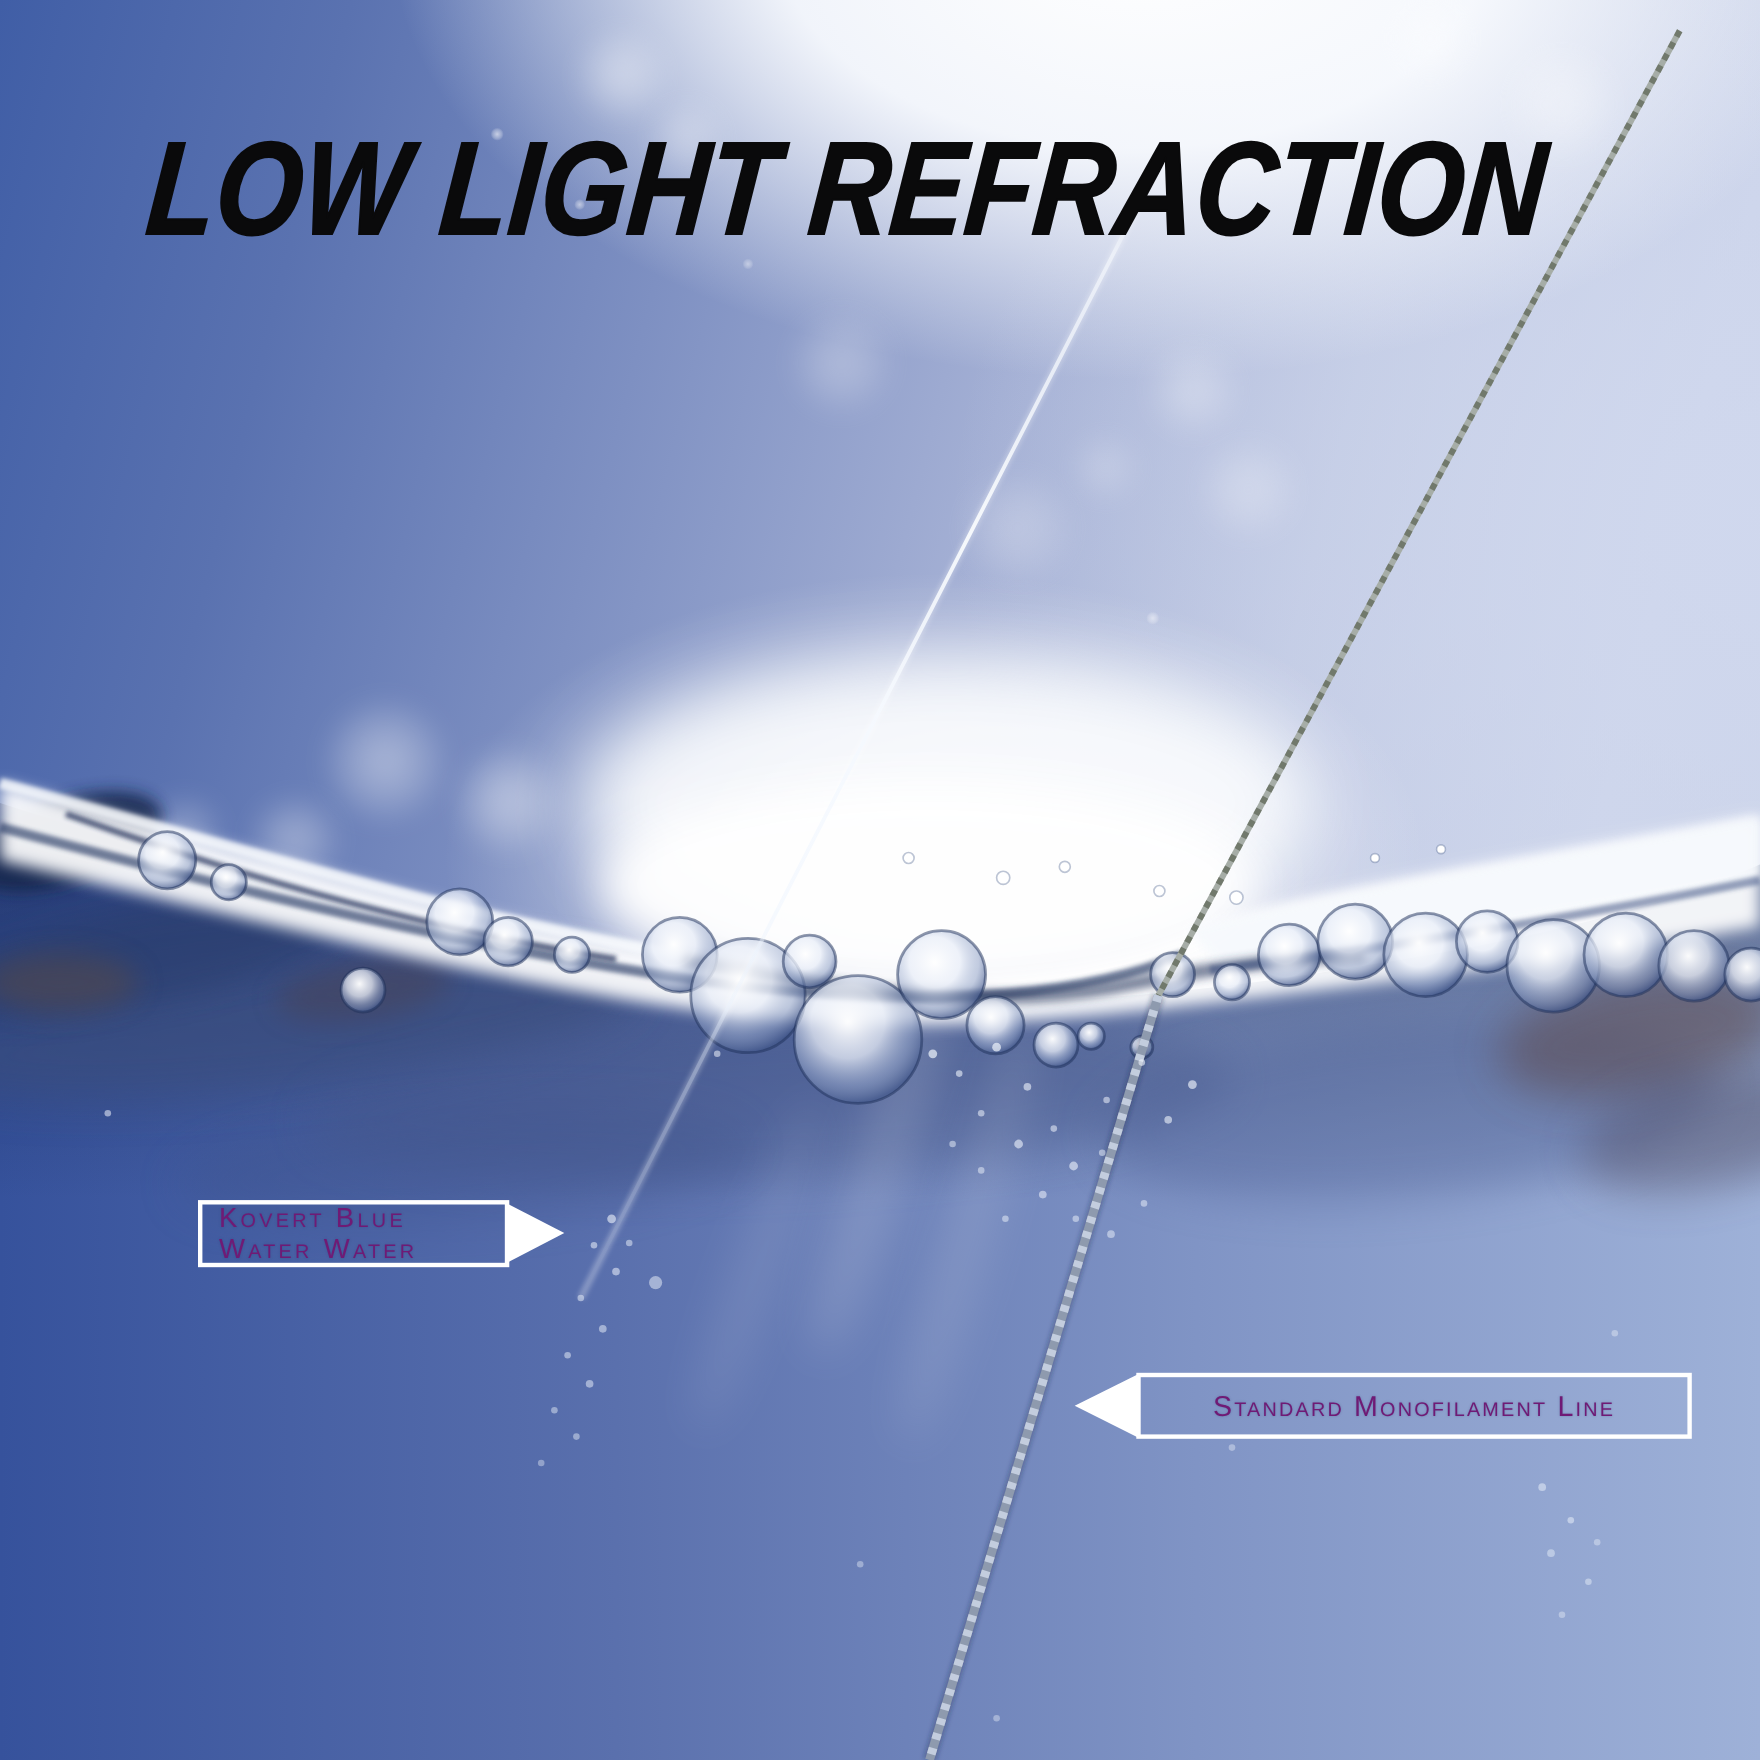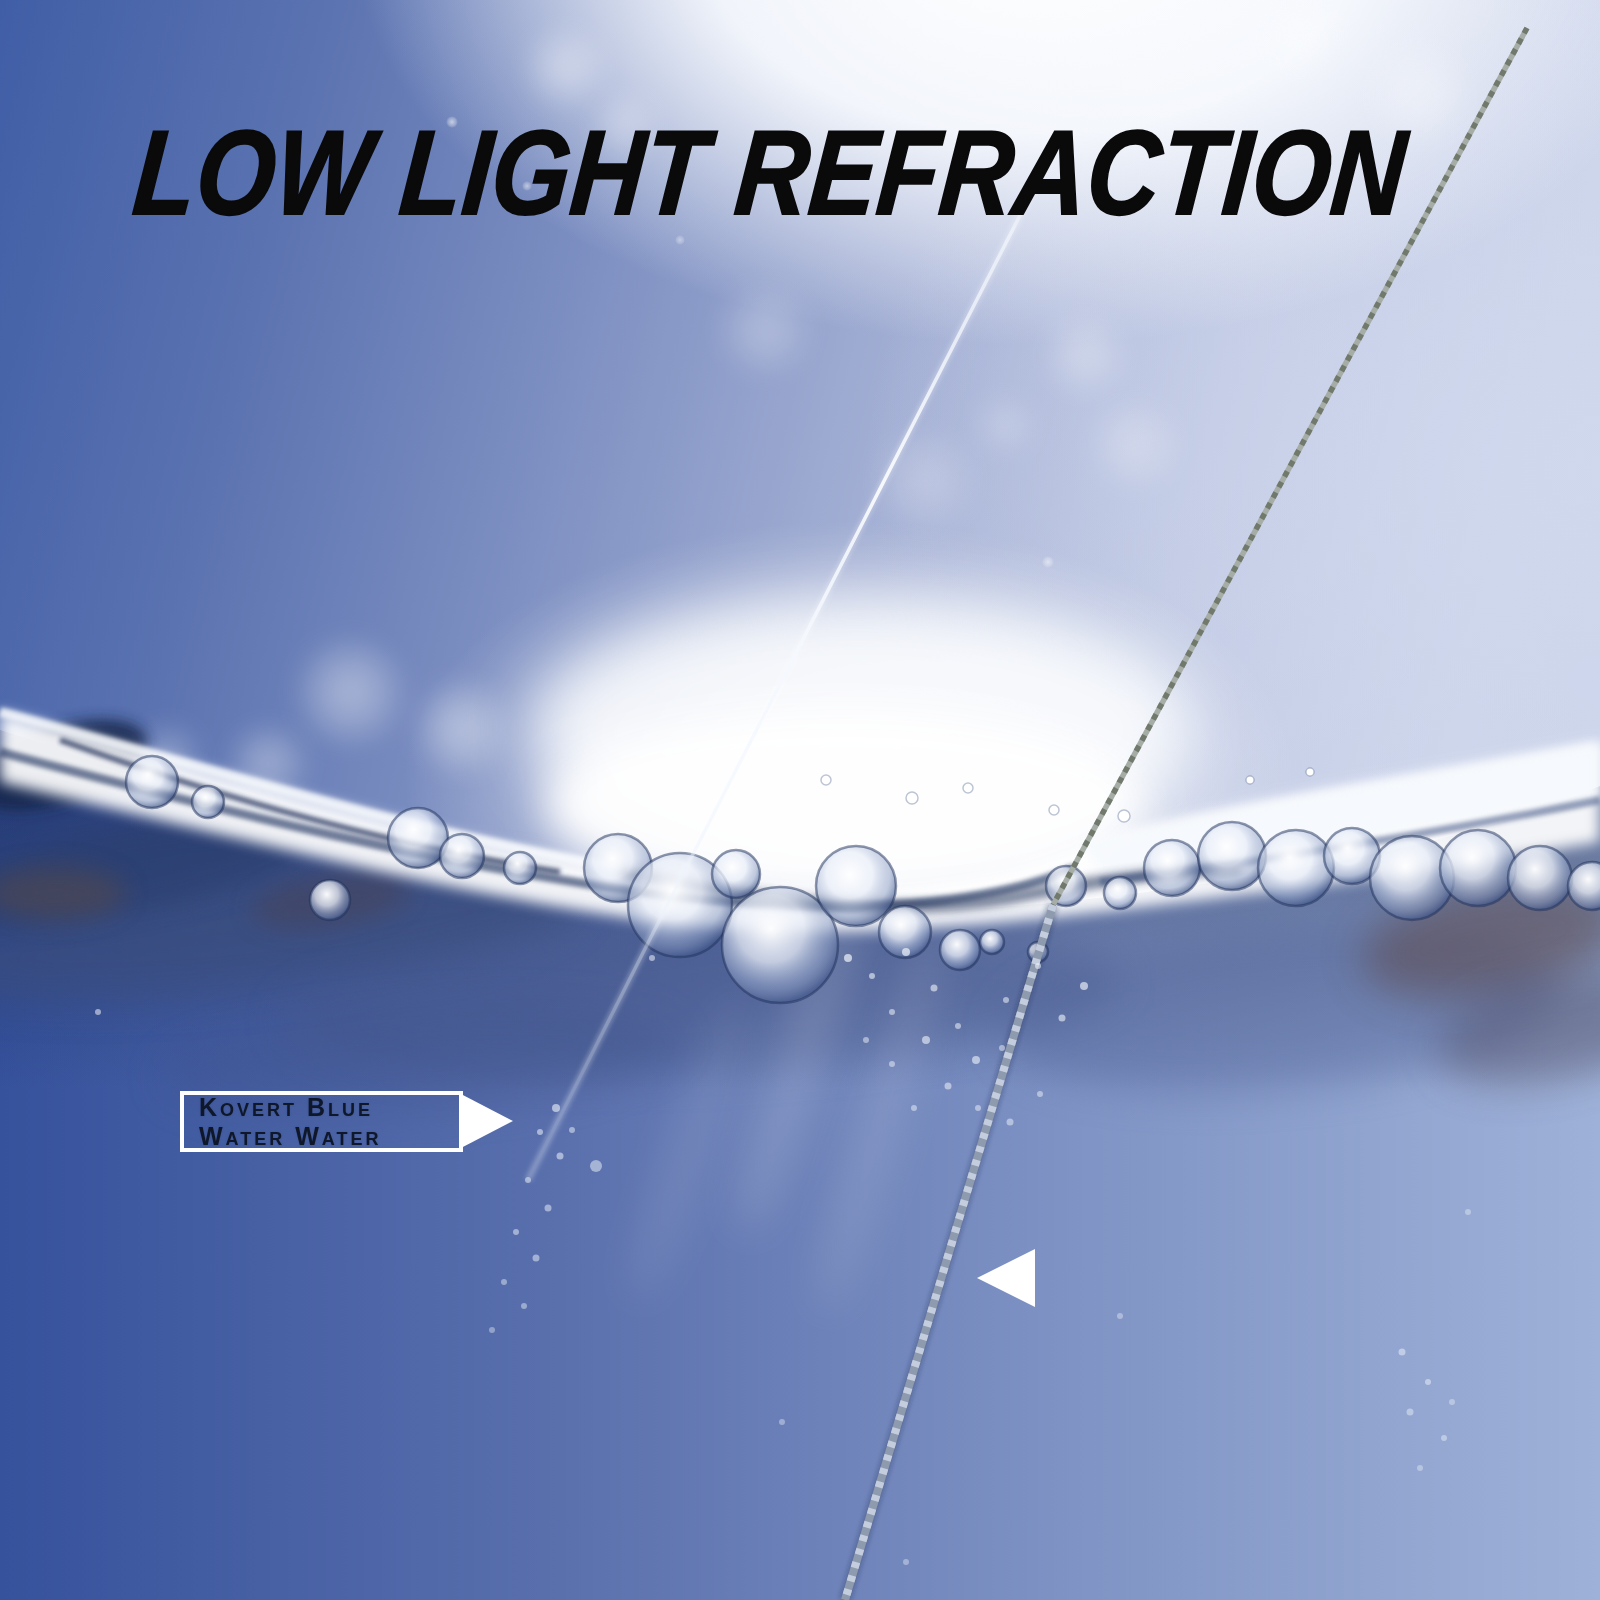--- a/index.html
+++ b/index.html
@@ -11,22 +11,22 @@
       radial-gradient(ellipse 900px 540px at 1030px -60px, #ffffff 0%, rgba(250,252,255,.92) 36%, rgba(240,244,250,0) 75%),
       radial-gradient(ellipse 1050px 820px at 1620px 470px, rgba(208,216,238,.95) 0%, rgba(208,216,238,0) 72%),
       linear-gradient(104deg, #405ea6 0%, #5a72b0 16%, #7e90c2 33%, #a3afd4 50%, #bfc8e2 66%, #ccd4ea 82%, #c8d1e8 100%);
   }
   svg.art{position:absolute;left:0;top:0;width:1600px;height:1600px;}
   .title{position:absolute;left:140px;top:112px;z-index:5;
          font-size:120px;font-weight:bold;font-style:italic;line-height:1;
          letter-spacing:1px;color:#0a0a0b;white-space:nowrap;
          transform:scaleX(.84) skewX(-6deg);transform-origin:left top;
          -webkit-text-stroke:2px #0a0a0b;}
-  .callout-box{position:absolute;z-index:6;border:4px solid #ffffff;color:#0f172a;
-         font-variant:small-caps;font-weight:bold;box-sizing:border-box;
+  .callout-box{position:absolute;z-index:6;border:4px solid #ffffff;color:#701a75;
+         font-variant:small-caps;font-weight:normal;box-sizing:border-box;
          text-shadow:0 0 2px rgba(40,60,110,.35);}
   .box-left{left:180px;top:1091px;width:283px;height:61px;font-size:25px;
          letter-spacing:3px;line-height:1.14;display:flex;flex-direction:column;
          justify-content:center;padding-left:15px;}
   .box-right{left:1033px;top:1248px;width:505px;height:60px;font-size:26px;
          letter-spacing:2px;display:flex;align-items:center;justify-content:center;
          white-space:nowrap;}
   .arrow-r{position:absolute;z-index:7;left:459px;top:1093px;width:0;height:0;
          border-top:28px solid transparent;border-bottom:28px solid transparent;
          border-left:54px solid #ffffff;}
@@ -251,15 +251,18 @@
   </svg>
 
   <div class="title">LOW LIGHT REFRACTION</div>
 
   <div class="callout-box box-left">
     <div>Kovert Blue</div>
     <div>Water Water</div>
   </div>
   <div class="arrow-r"></div>
 
+  <div class="callout-box box-right">
+    <div>Standard Monofilament Line</div>
+  </div>
   <div class="arrow-l"></div>
 
 </div>
 
 </body></html>

